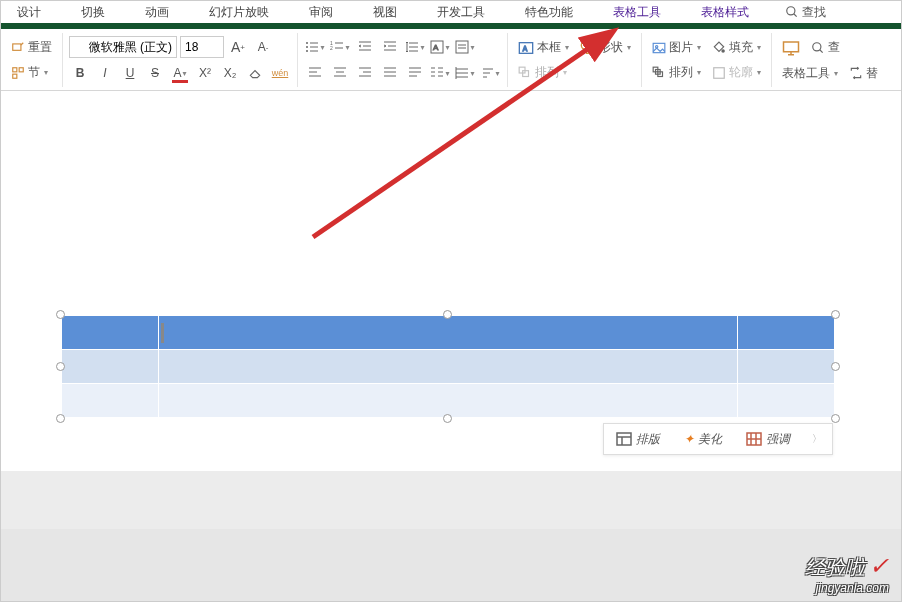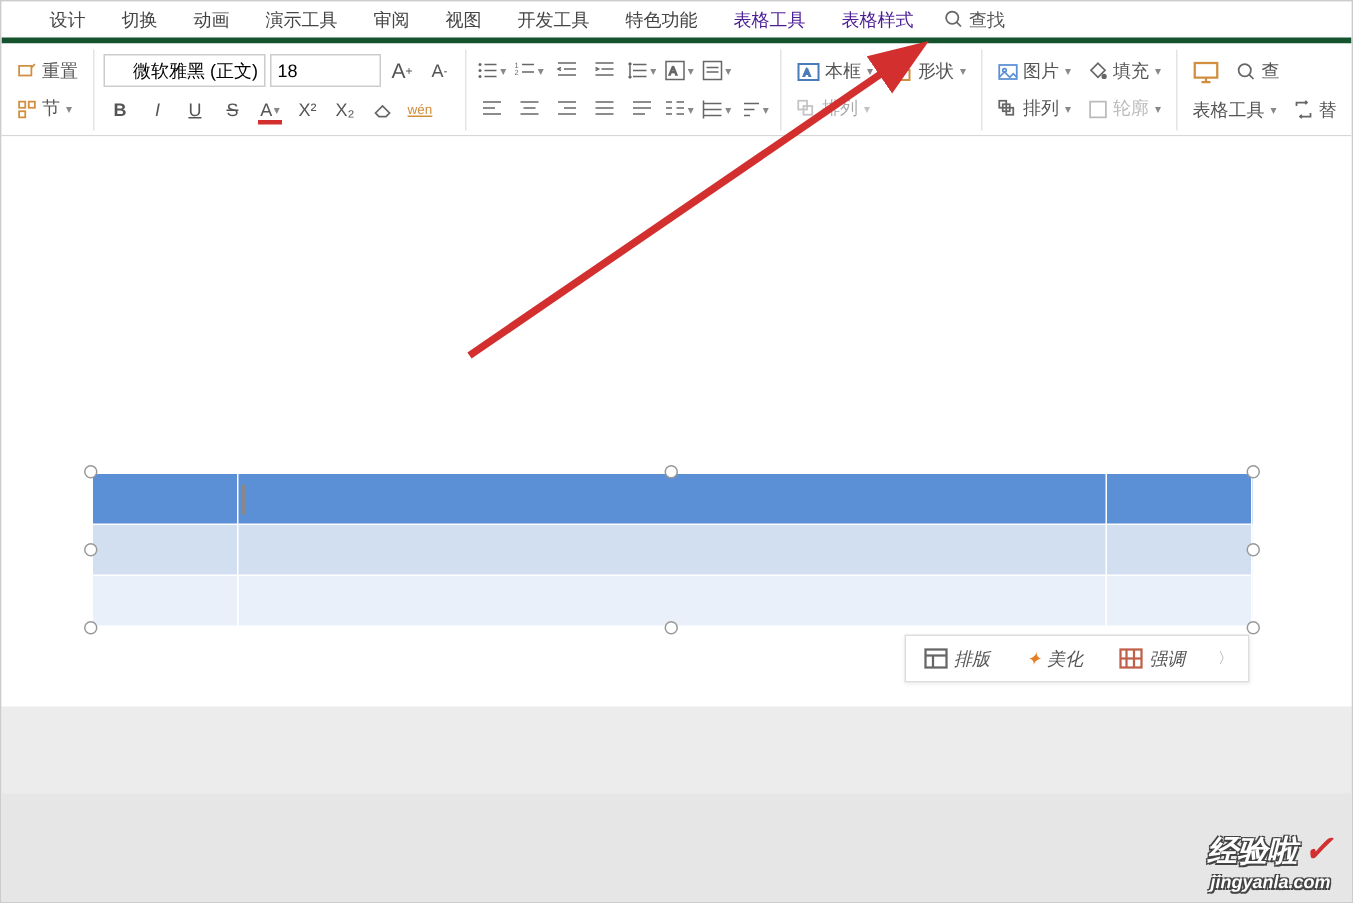--- a/index.html
+++ b/index.html
@@ -1,31 +1,31 @@
 <!DOCTYPE html>
 <html><head>
 <meta charset="utf-8">
 <style>
   * { box-sizing: border-box; margin: 0; padding: 0; }
   body { font-family: "Microsoft YaHei", sans-serif; font-size: 12px; background: #fff; width: 902px; height: 602px; overflow: hidden; position: relative; border: 1px solid #ccc; }
   
-  .menubar { display: flex; align-items: center; height: 28px; padding: 0 20px; background: #fff; border-bottom: 4px solid #14532d; }
+  .menubar { display: flex; align-items: center; height: 28px; padding: 0 4px; background: #fff; border-bottom: 6px solid #14532d; gap: 16px; }
   .menu-item { padding: 4px 12px; color: #444; cursor: pointer; }
   .menu-item.active { color: #4c1d95; }
   .menu-search { display: flex; align-items: center; gap: 3px; color: #555; padding: 4px 8px; }
   
   .ribbon { display: flex; align-items: flex-start; height: 62px; background: #fff; border-bottom: 1px solid #d6d6d6; padding: 4px 0; }
   .ribbon-group { display: flex; flex-direction: column; gap: 4px; padding: 0 6px; border-right: 1px solid #e4e4e4; height: 54px; justify-content: center; }
   .ribbon-row { display: flex; align-items: center; gap: 3px; }
   .rbtn { display: flex; align-items: center; gap: 3px; padding: 2px 4px; color: #555; cursor: pointer; border-radius: 2px; }
   .rbtn svg { display: block; }
   .dd { font-size: 8px; color: #888; margin-left: 1px; }
   
   .font-select { height: 22px; border: 1px solid #ccc; font-size: 12px; padding: 0 4px; width: 108px; text-align: right; }
-  .size-select { height: 22px; border: 1px solid #ccc; font-size: 12px; padding: 0 4px; width: 74px; }
+  .size-select { height: 22px; border: 1px solid #ccc; font-size: 12px; padding: 0 4px; width: 44px; }
   
   .icon-btn { width: 22px; height: 22px; display: flex; align-items: center; justify-content: center; cursor: pointer; color: #555; }
   .icon-btn.strong { font-weight: bold; }
   
   .canvas-area { position: relative; height: 380px; background: #fff; }
   .slide-bg { position: absolute; left: 0; right: 0; top: 0; bottom: 0; background: #fff; }
   
   .table-container { position: absolute; left: 60px; top: 224px; width: 774px; }
   .sel-handle { position: absolute; width: 9px; height: 9px; background: #fff; border: 1px solid #999; border-radius: 50%; }
   .h-tl { left: -5px; top: -5px; } .h-tm { left: 50%; margin-left: -5px; top: -5px; } .h-tr { right: -5px; top: -5px; }
@@ -43,33 +43,33 @@
   .float-toolbar { position: absolute; right: 68px; bottom: 16px; background: #fff; border: 1px solid #ddd; display: flex; align-items: center; height: 32px; box-shadow: 0 1px 3px rgba(0,0,0,0.08); }
   .float-item { display: flex; align-items: center; gap: 4px; padding: 0 12px; font-size: 12px; color: #555; cursor: pointer; font-style: italic; }
   .float-item .orange { color: #e67e22; }
   .float-arrow { padding: 0 10px; color: #999; font-size: 10px; }
   
   .bottom-strip { position: absolute; left: 0; right: 0; top: 470px; height: 60px; background: #ececec; }
   .bottom-strip2 { position: absolute; left: 0; right: 0; bottom: 0; height: 72px; background: #e6e6e6; }
   
   .arrow-annot { position: absolute; left: 292px; top: 26px; width: 330px; height: 220px; pointer-events: none; }
   
-  .watermark { position: absolute; right: 12px; bottom: 6px; text-align: center; font-weight: bold; color: #fff; text-shadow: 1px 1px 0 #444, -1px -1px 0 #444, 1px -1px 0 #444, -1px 1px 0 #444; }
+  .watermark { position: absolute; right: 12px; bottom: 6px; text-align: right; font-weight: normal; color: #fff; text-shadow: 1px 1px 0 #444, -1px -1px 0 #444, 1px -1px 0 #444, -1px 1px 0 #444; }
   .watermark .wm-top { font-size: 20px; font-style: italic; }
   .watermark .wm-sub { font-size: 12px; font-style: italic; }
   .watermark .check { color: #d32f2f; font-size: 24px; text-shadow: none; margin-left: 4px; }
 </style>
 </head>
 <body>
 
 <div class="menubar">
   <div class="menu-item">设计</div>
   <div class="menu-item">切换</div>
   <div class="menu-item">动画</div>
-  <div class="menu-item">演示工具</div>
+  <div class="menu-item">幻灯片放映</div>
   <div class="menu-item">审阅</div>
   <div class="menu-item">视图</div>
   <div class="menu-item">开发工具</div>
   <div class="menu-item">特色功能</div>
   <div class="menu-item active">表格工具</div>
   <div class="menu-item active">表格样式</div>
   <div class="menu-search">
     <svg width="14" height="14" viewBox="0 0 24 24" fill="none" stroke="#666" stroke-width="2">
         <circle cx="10" cy="10" r="7"></circle>
         <line x1="20" y1="20" x2="15" y2="15"></line>

